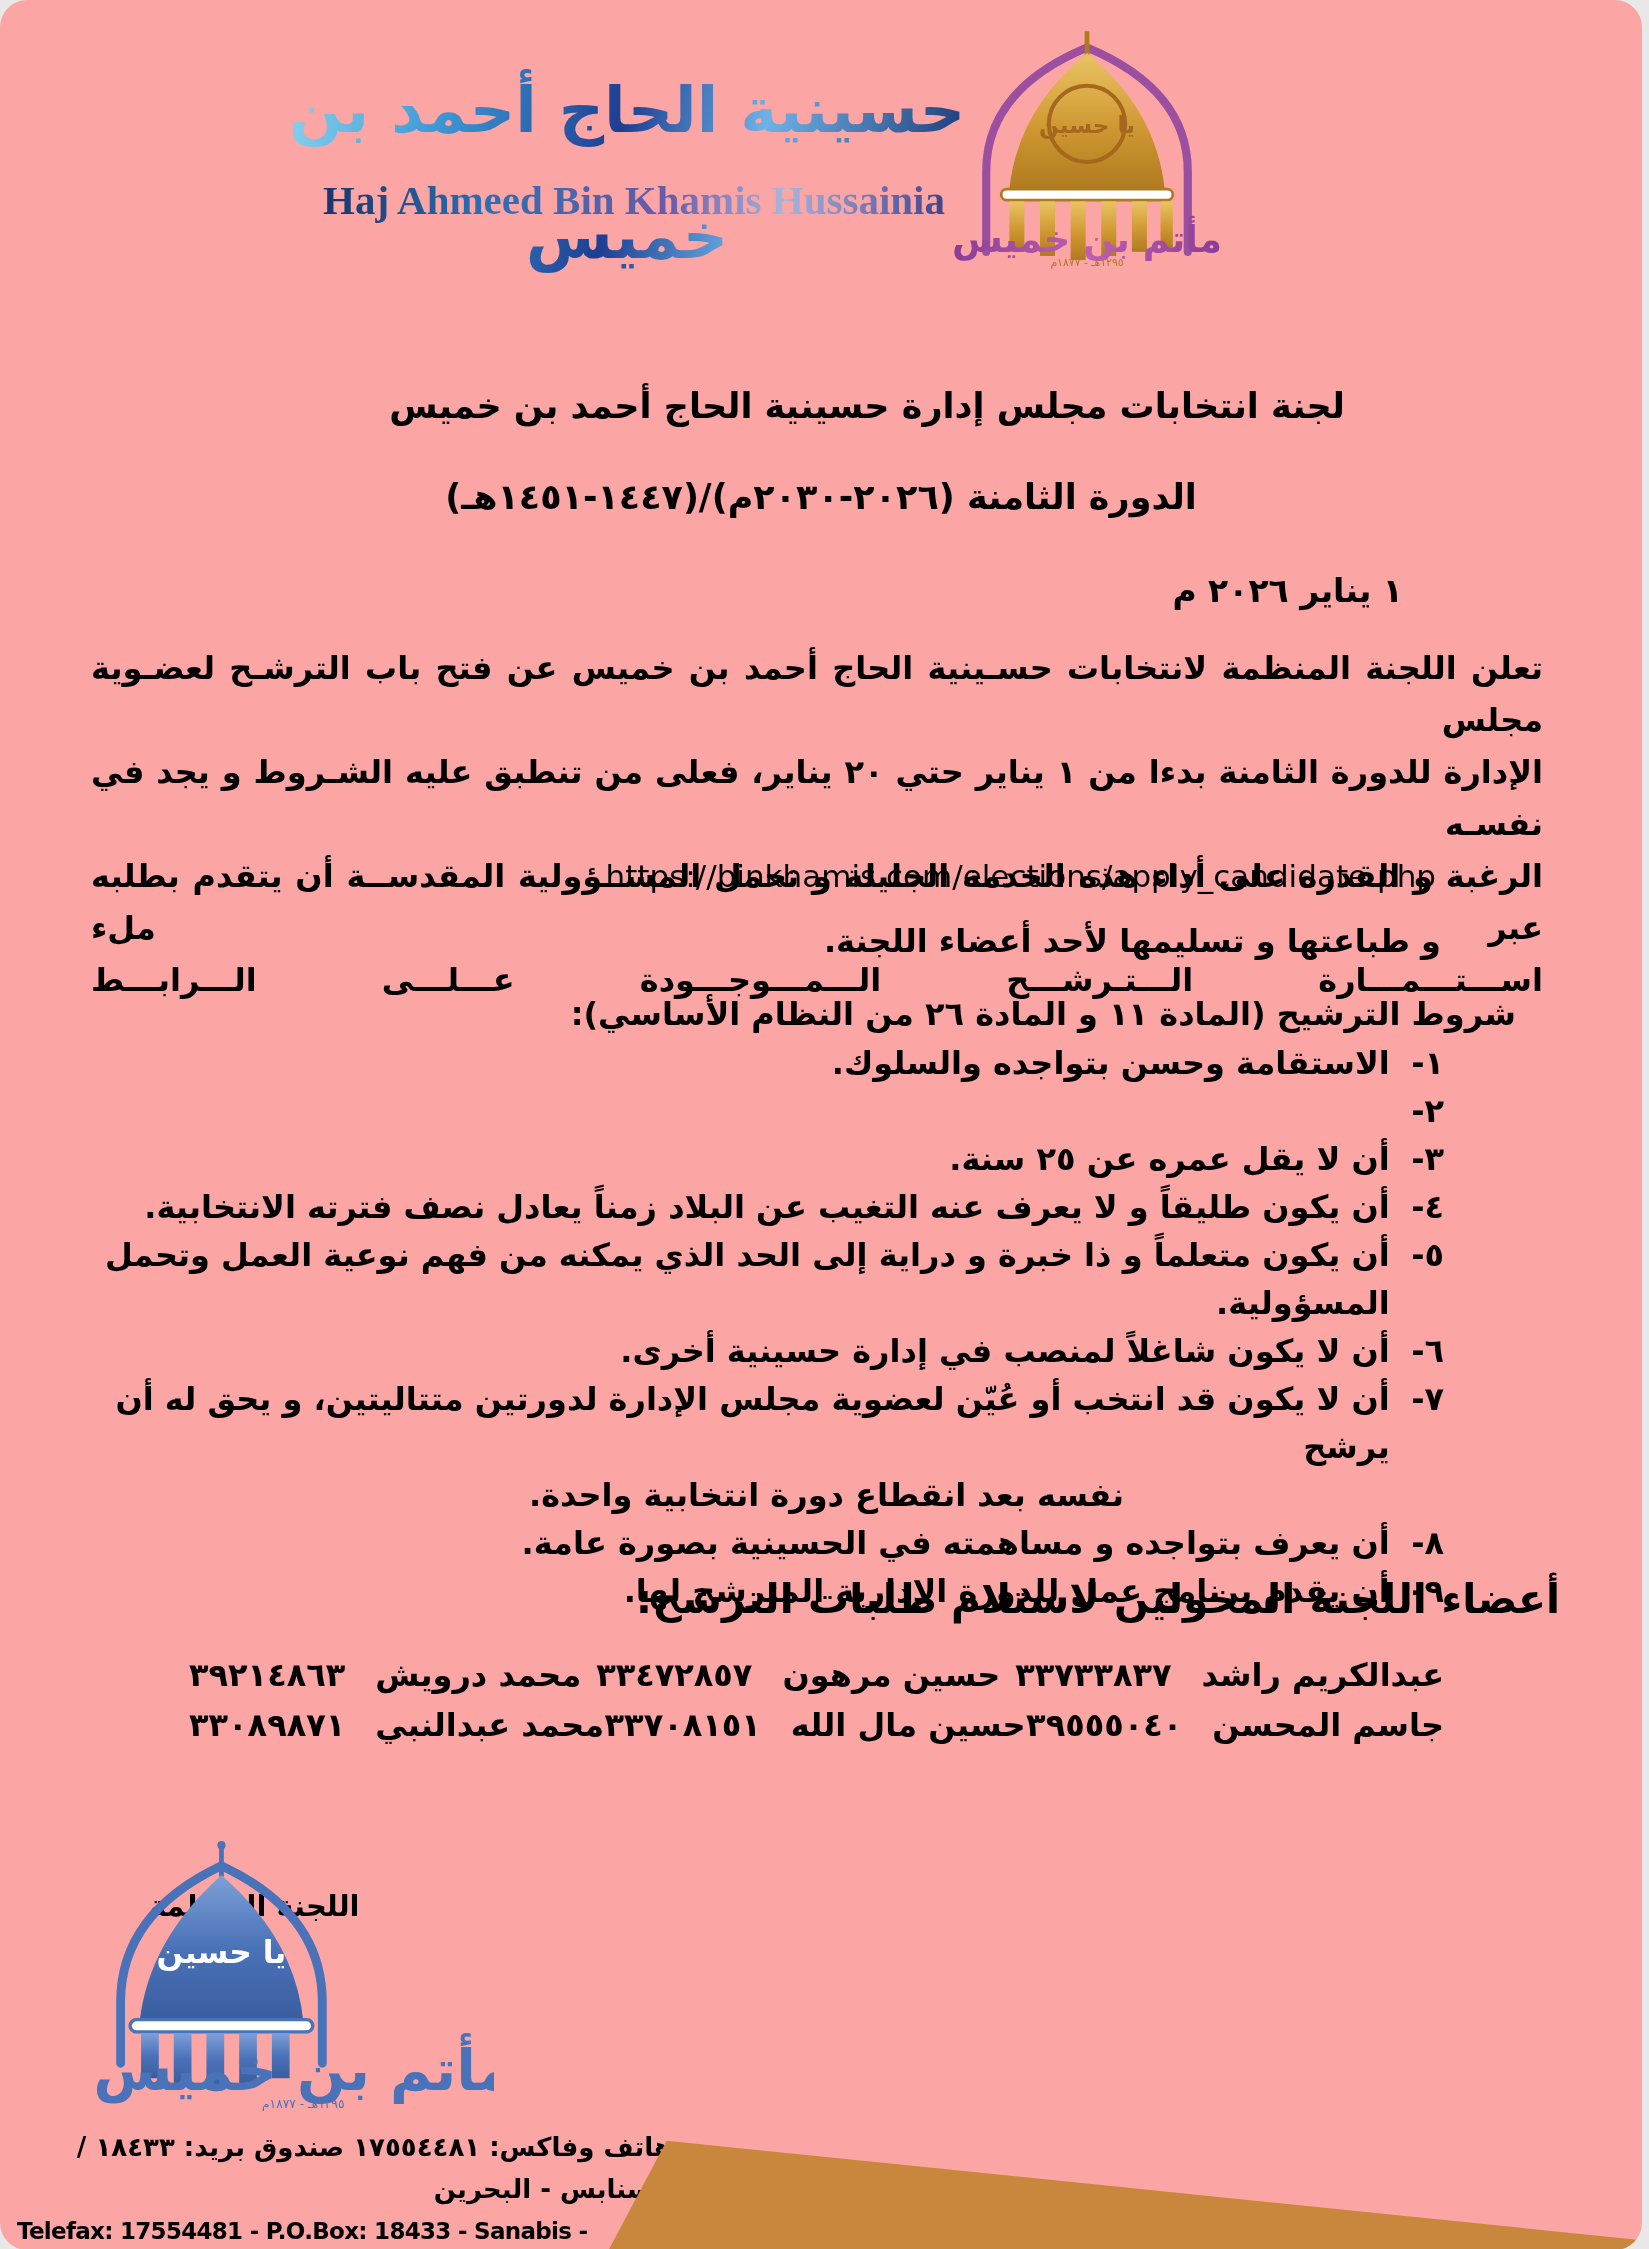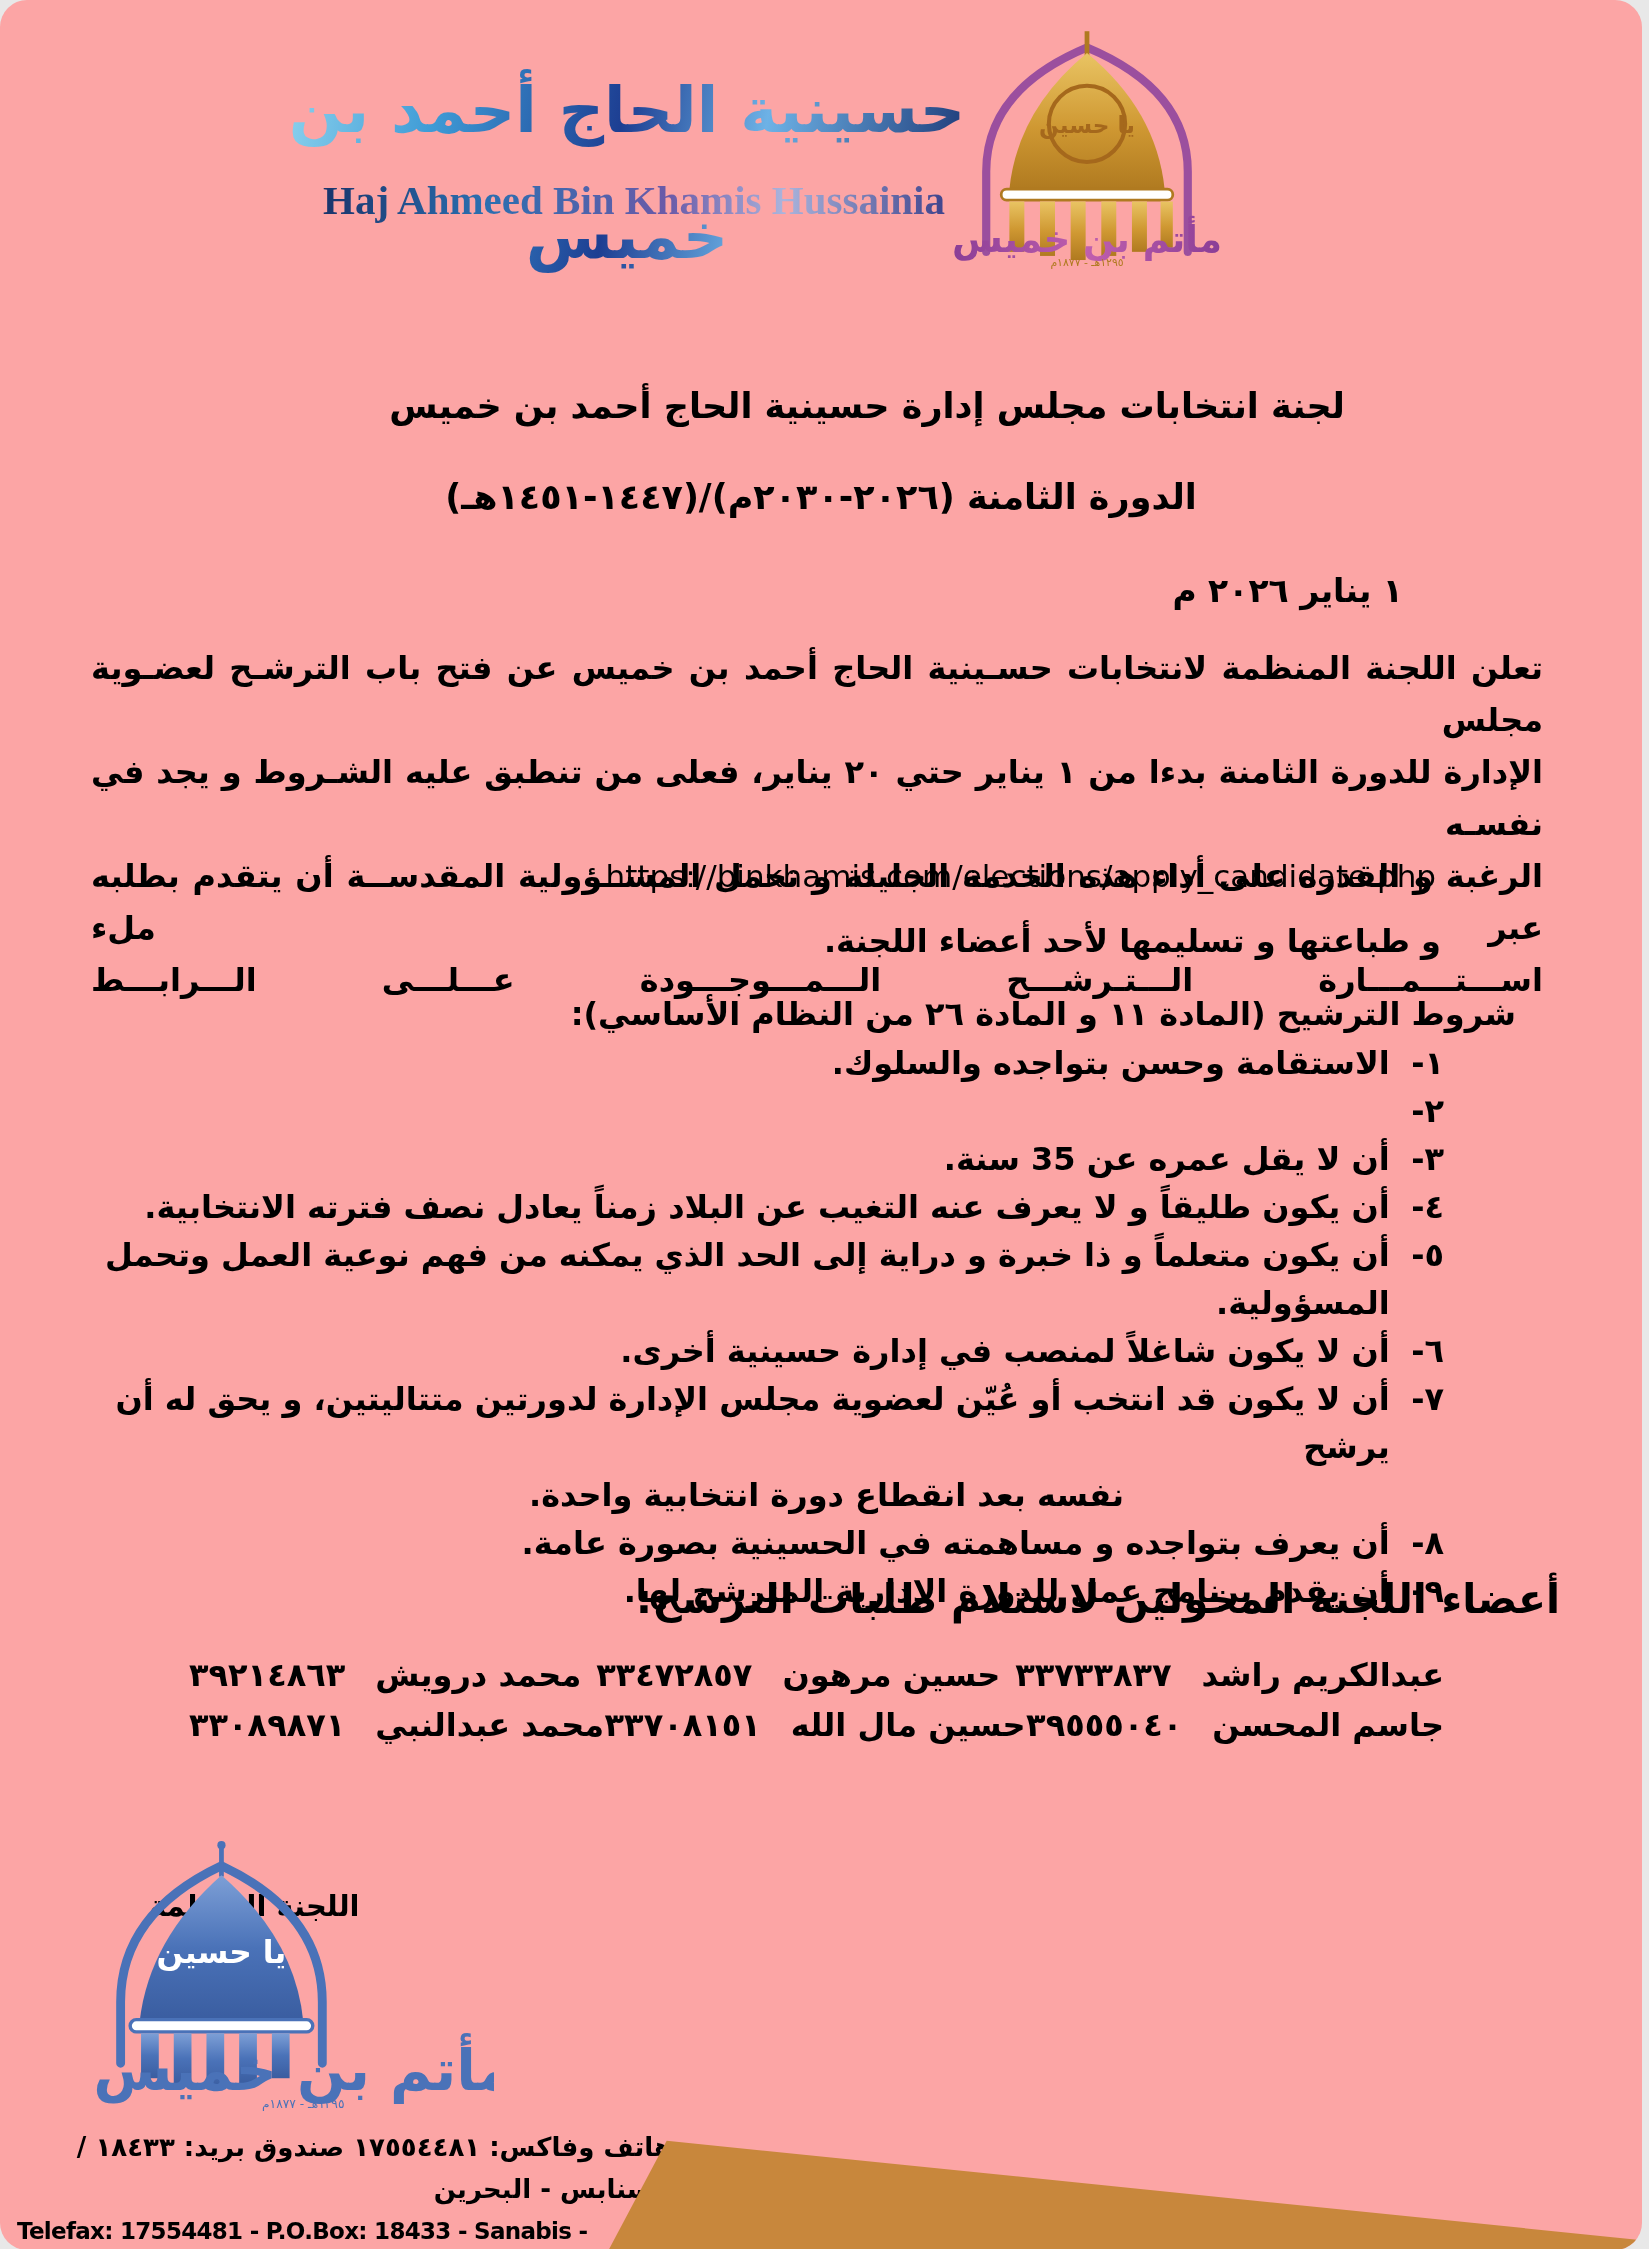--- a/index.html
+++ b/index.html
@@ -128,21 +128,21 @@
   <div class="list">
     <div class="li">
       <span class="num">١-</span>
       <span>الاستقامة وحسن بتواجده والسلوك.</span>
     </div>
     <div class="li">
       <span class="num">٢-</span>
     </div>
     <div class="li">
       <span class="num">٣-</span>
-      <span>أن لا يقل عمره عن 35 سنة.</span>
+      <span>أن لا يقل عمره عن ٢٥ سنة.</span>
     </div>
     <div class="li">
       <span class="num">٤-</span>
       <span>أن يكون طليقاً و لا يعرف عنه التغيب عن البلاد زمناً يعادل نصف فترته الانتخابية.</span>
     </div>
     <div class="li">
       <span class="num">٥-</span>
       <span>أن يكون متعلماً و ذا خبرة و دراية إلى الحد الذي يمكنه من فهم نوعية العمل وتحمل المسؤولية.</span>
     </div>
     <div class="li">

